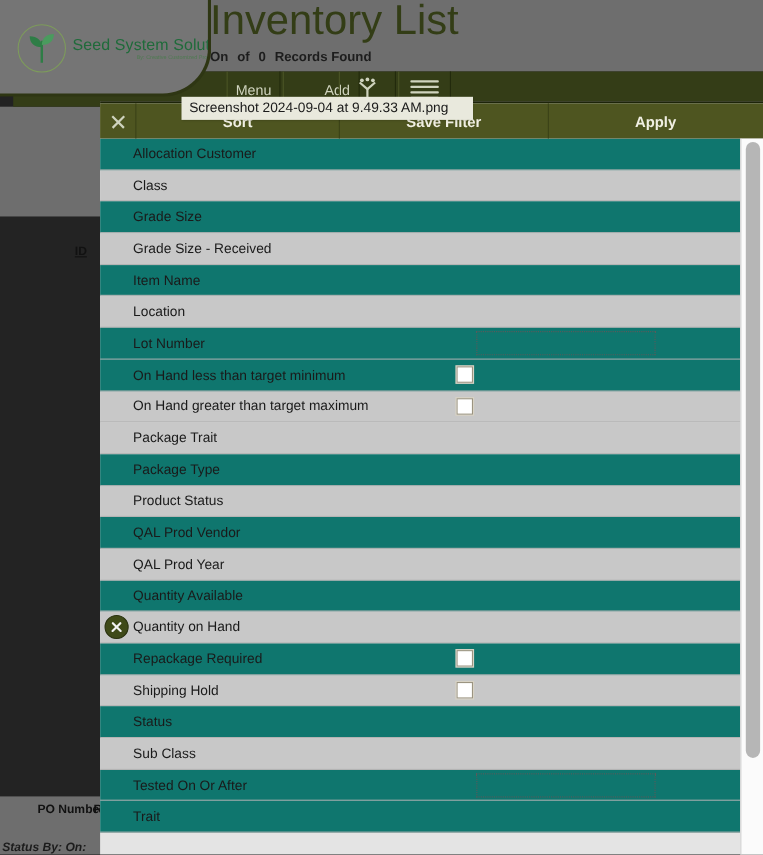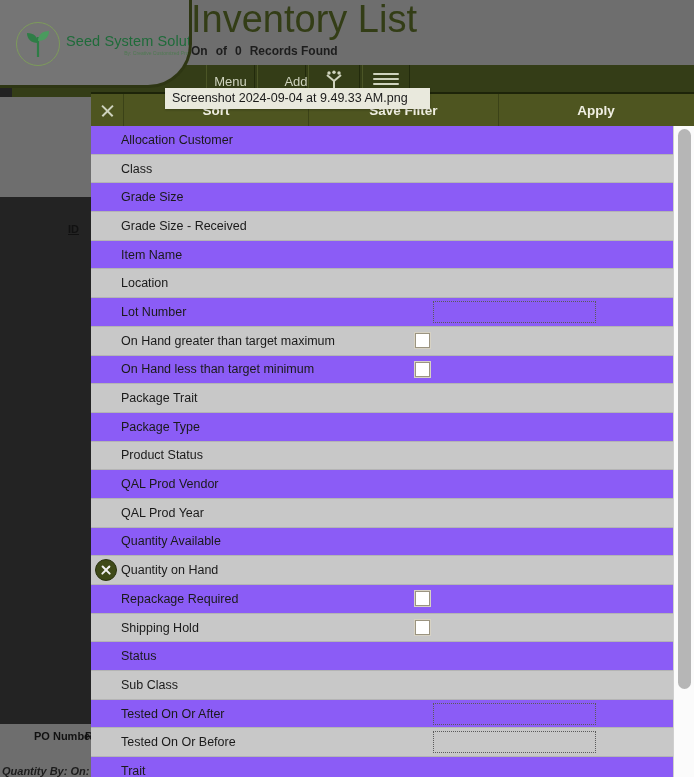--- a/index.html
+++ b/index.html
@@ -42,21 +42,21 @@
     background: #343d17;
   }
   .tb-item {
     position: absolute; top: 0; height: 32px;
     display: flex; align-items: center; justify-content: center;
     color: #cfd3be; font-size: 13px;
     border-left: 1px solid #4b5526;
     border-right: 1px solid #222a0c;
   }
   .tb-menu { left: 194px; width: 49px; }
-  .tb-add  { left: 245px; width: 49px; padding-left: 29px; }
+  .tb-add  { left: 245px; width: 70px; padding-left: 29px; }
   .tb-plant{ left: 296px; width: 52px; }
   .tb-ham  { left: 350px; width: 48px; }
 
   .ham-icon { width: 26px; height: 17px; display:flex; flex-direction:column; justify-content:space-between; }
   .ham-icon i { display:block; height:2px; background:#cfd3be; border-radius:1px; }
 
   
   .logo-card {
     position: absolute; left: 0px; top: 0px;
     width: 192px; height: 88px;
@@ -149,21 +149,21 @@
   .rows {
     position: absolute; left: 0; top: 32px;
     width: 582px; height: 653px;
     overflow: hidden;
   }
   .row {
     position: relative;
     height: 28.7px;
     display: flex; align-items: center;
     border-bottom: 1px solid #b4b4b4;
-    background: #8b5cf6;
+    background: #0f766e;
   }
   .row.alt { background: #c8c8c8; }
   .row-label {
     position: absolute; left: 30px;
     font-size: 12.5px; color: #1a1a1a;
     white-space: nowrap;
   }
   .row-check {
     position: absolute; left: 324px;
     width: 15px; height: 15px;
@@ -267,21 +267,21 @@
       <div class="logo-text">
         <div class="logo-name">Seed System Solution</div>
         <div class="logo-sub">By: Creative Customized Programming</div>
       </div>
     </div>
   </div>
 
   <div class="col-id">ID</div>
   <div class="footer-po">PO Number</div>
   <div class="footer-r">R</div>
-  <div class="footer-created">Quantity By:  On:</div>
+  <div class="footer-created">Status By:  On:</div>
 
   <div class="panel">
     <div class="panel-bar">
       <div class="pb-close">
           <span class="x"></span>
         </div>
       <div class="pb-btn pb-sort">Sort</div>
       <div class="pb-btn pb-save">Save Filter</div>
       <div class="pb-btn pb-apply">Apply</div>
     </div>
@@ -302,28 +302,28 @@
         <div class="row">
           <div class="row-label">Item Name</div>
         </div>
         <div class="row alt">
           <div class="row-label">Location</div>
         </div>
         <div class="row">
           <div class="row-label">Lot Number</div>
           <input type="text" class="row-input" value="" style="">
         </div>
+        <div class="row">
+          <div class="row-label">On Hand less than target minimum</div>
+          <div class="row-check"></div>
+        </div>
         <div class="row alt">
           <div class="row-label">On Hand greater than target maximum</div>
           <div class="row-check"></div>
         </div>
-        <div class="row">
-          <div class="row-label">On Hand less than target minimum</div>
-          <div class="row-check"></div>
-        </div>
         <div class="row alt">
           <div class="row-label">Package Trait</div>
         </div>
         <div class="row">
           <div class="row-label">Package Type</div>
         </div>
         <div class="row alt">
           <div class="row-label">Product Status</div>
         </div>
         <div class="row">
@@ -350,24 +350,20 @@
         <div class="row">
           <div class="row-label">Status</div>
         </div>
         <div class="row alt">
           <div class="row-label">Sub Class</div>
         </div>
         <div class="row">
           <div class="row-label">Tested On Or After</div>
           <input type="text" class="row-input" value="" style="">
         </div>
-        <div class="row alt">
-          <div class="row-label">Tested On Or Before</div>
-          <input type="text" class="row-input" value="" style="">
-        </div>
         <div class="row">
           <div class="row-label">Trait</div>
         </div>
       </div>
 
     <div class="sb-track">
       <div class="sb-thumb"></div>
     </div>
   </div>
 

